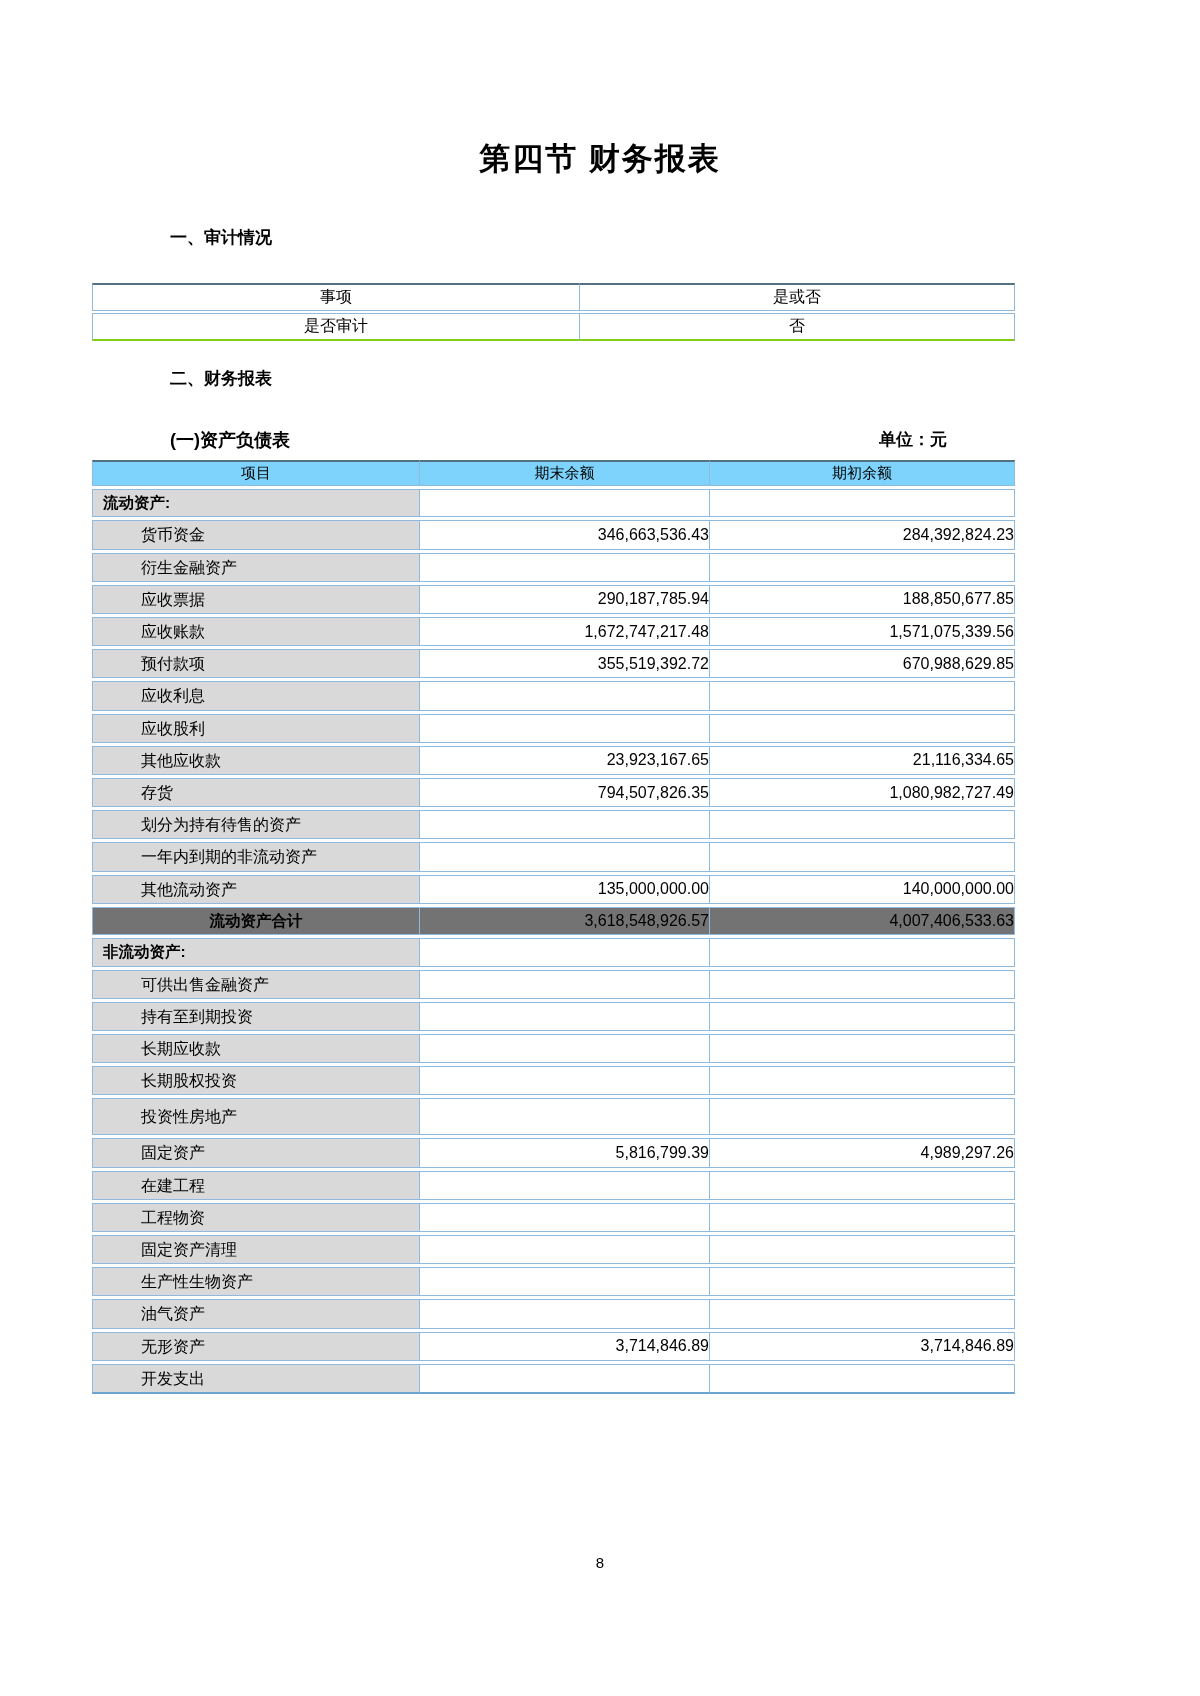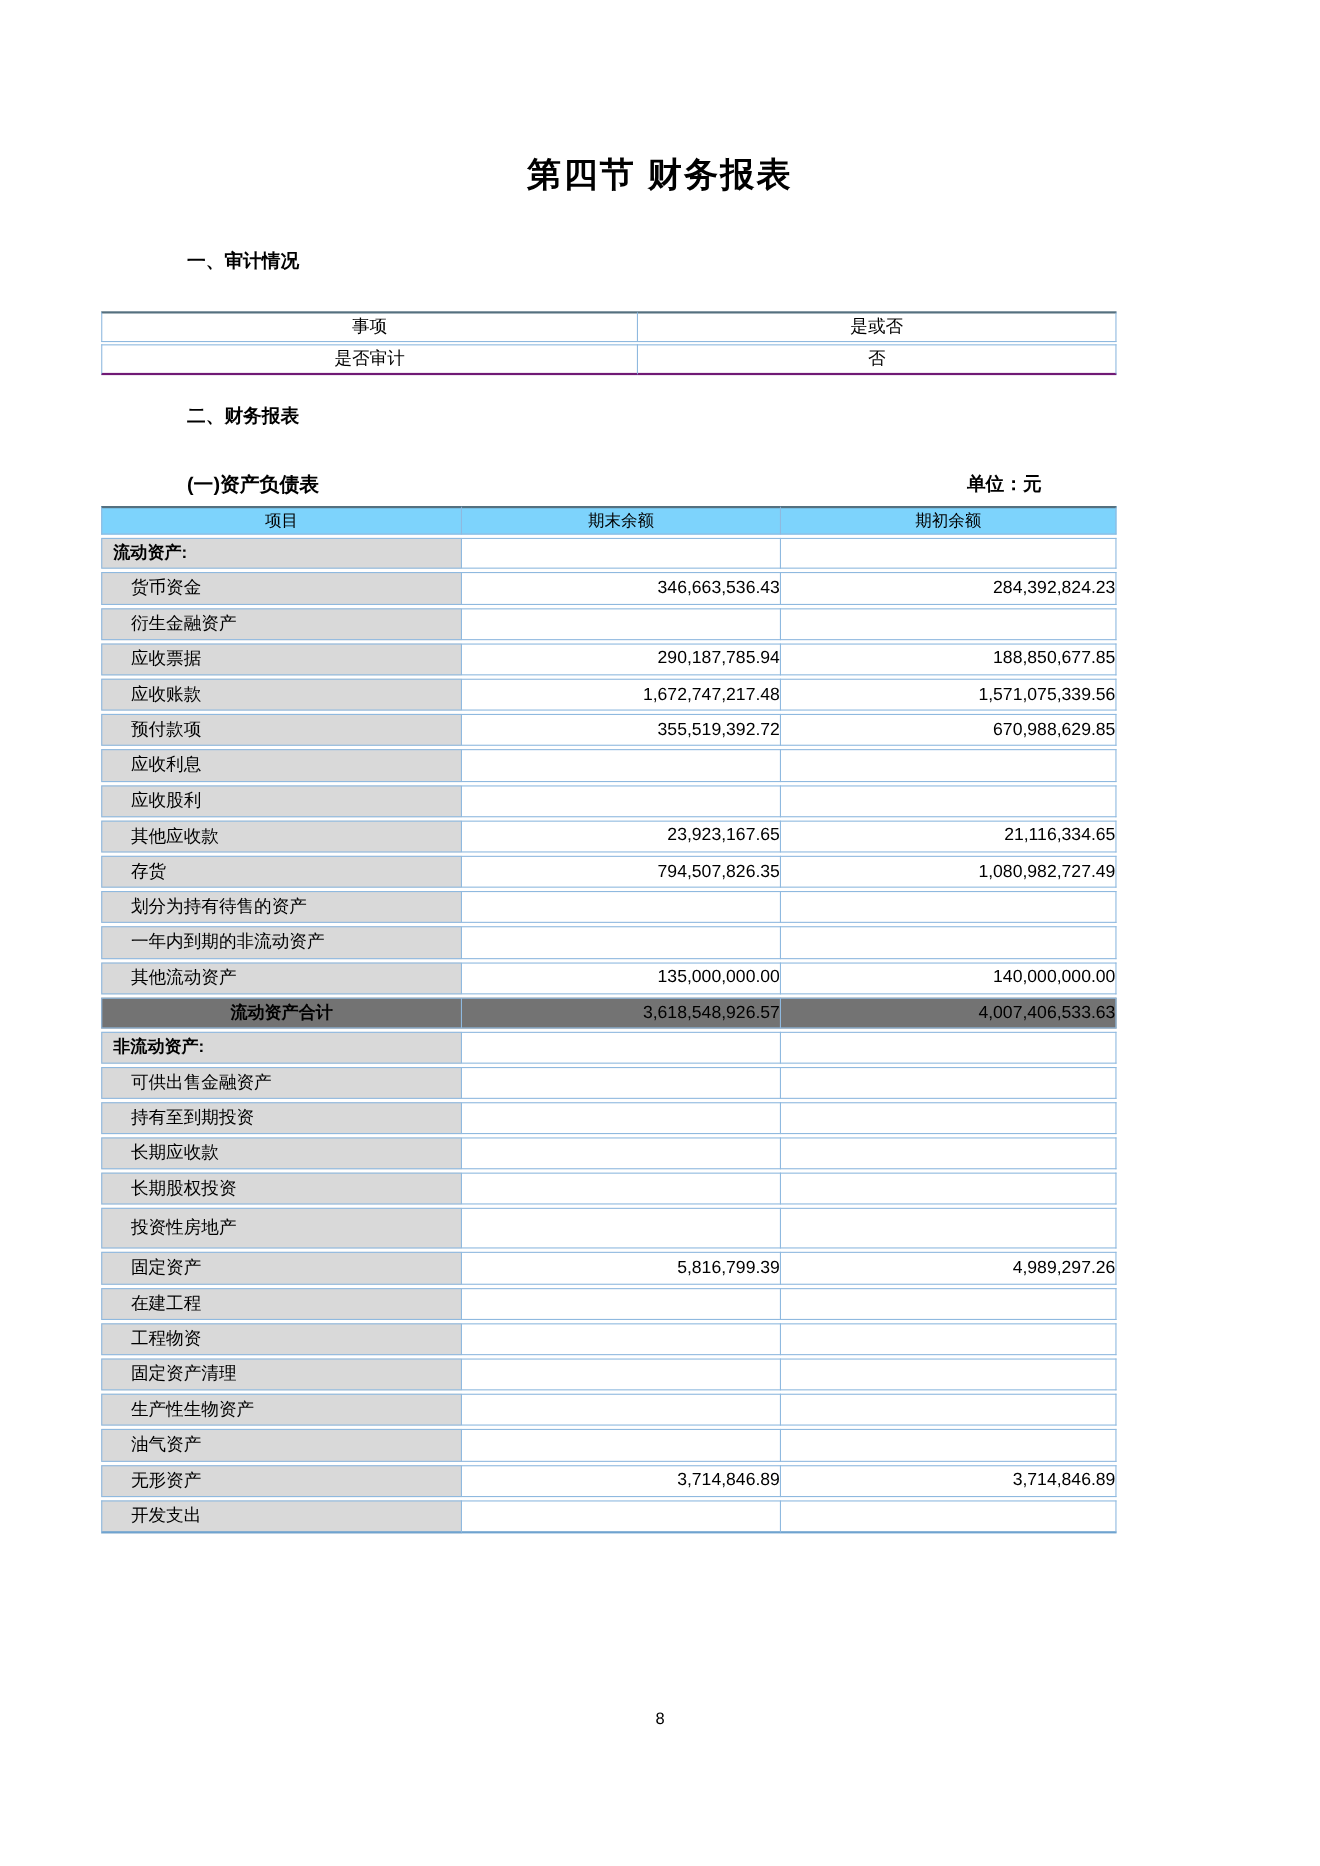--- a/index.html
+++ b/index.html
@@ -34,21 +34,21 @@
     position:absolute; top:281px; left:0; width:923px;
     border-spacing:0 2px; font-family:"Liberation Serif", serif; font-size:16px;
   }
   .audit-tbl td {
     border:1px solid #8FB9DF; border-left:none;
     height:21px; padding:2px 4px; text-align:center; vertical-align:middle;
     background:#fff;
   }
   .audit-tbl td:first-child { border-left:1px solid #8FB9DF; }
   .audit-tbl tr:first-child td { border-top:2px solid #55707F; }
-  .audit-tbl tr:last-child td { border-bottom:2px solid #701a75; }
+  .audit-tbl tr:last-child td { border-bottom:2px solid #84cc16; }
 
   
   .bs {
     position:absolute; top:457px; left:0; width:923px;
     border-spacing:0 3px; font-size:16px;
   }
   .bs th, .bs td {
     border:1px solid #8FB9DF; border-left:none;
     vertical-align:middle; padding:2px 10px; height:20px;
   }
@@ -56,21 +56,21 @@
   .bs thead th {
     background:#7dd3fc; font-weight:normal; text-align:center;
     font-family:"Liberation Serif", serif; font-size:15px; height:17px;
     border-top:2px solid #55707F;
   }
   .bs tbody tr:last-child td { border-bottom:2px solid #6FA3CF; }
   .bs td.lbl {
     background:#D9D9D9; text-align:left;
     font-family:"Liberation Serif", serif; line-height:1.45;
   }
-  .bs td.lbl.ind { padding-left:26px; }
+  .bs td.lbl.ind { padding-left:48px; }
   .bs td.lbl.b { font-weight:bold; font-family:"Liberation Sans", sans-serif; font-size:15.5px; }
   .bs td.lbl.ctr { text-align:center; padding-left:10px; }
   .bs td.num {
     background:#ffffff; text-align:right; padding-right:0;
     font-family:"Liberation Sans", sans-serif; font-size:16px;
   }
   .bs tr.total td { background:#737373; }
   .bs tr.tall td { height:31px; }
 
   .page-footer {

